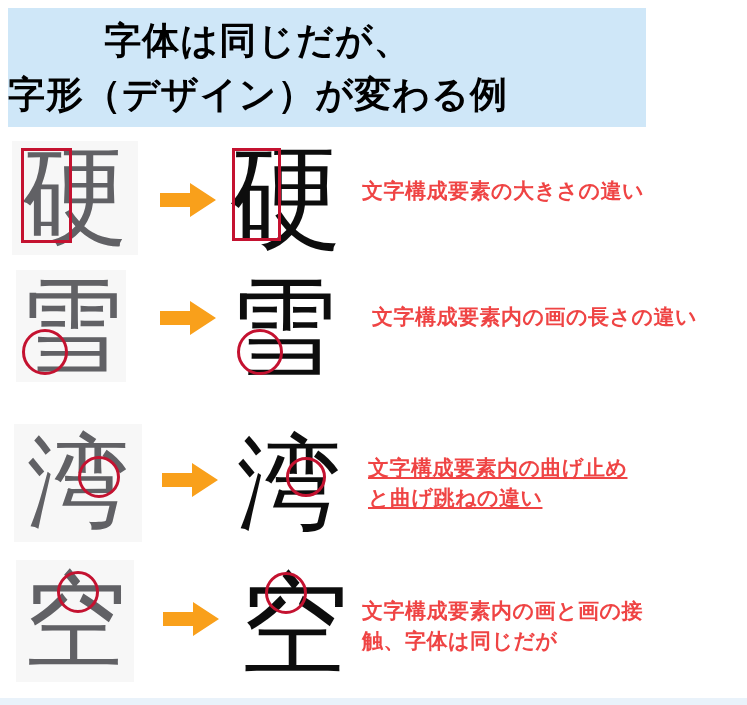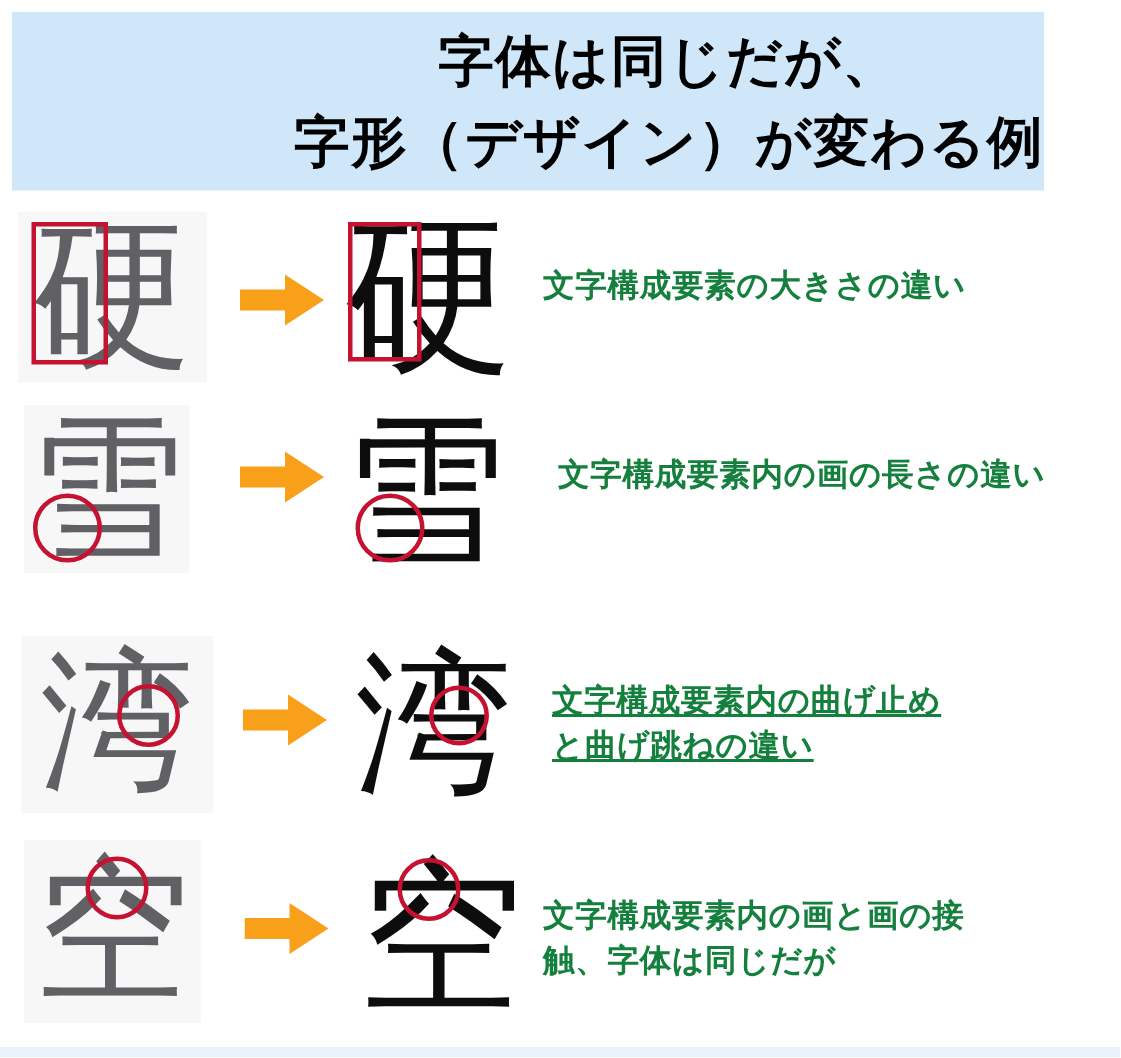--- a/index.html
+++ b/index.html
@@ -8,23 +8,23 @@
     --annotation:#c41230;
     --gray-glyph:#616165;
     --black-glyph:#0d0d0d;
     --footer-bg:#e9f2fa;
   }
   *{margin:0;padding:0;box-sizing:border-box;}
   body{background:#fff;font-family:"Liberation Sans","DejaVu Sans",sans-serif;}
   .page{position:relative;width:747px;height:705px;background:#fff;overflow:hidden;}
 
   .banner{
-    position:absolute;left:8px;top:8px;width:688px;height:119px;
+    position:absolute;left:8px;top:8px;width:638px;height:119px;
     background:var(--banner-bg);
-    display:flex;align-items:center;justify-content:flex-end;
+    display:flex;align-items:center;justify-content:flex-start;
   }
   .title{
     white-space:pre-line;text-align:center;
     font-size:37px;font-weight:700;color:#000;line-height:1.45;
     letter-spacing:1px;
   }
 
   .glyph{
     position:absolute;display:flex;align-items:center;justify-content:center;
     font-family:"Liberation Serif","DejaVu Serif",serif;
@@ -33,21 +33,21 @@
   .glyph.gray{color:var(--gray-glyph);background:#f7f7f7;font-size:102px;}
   .glyph.black{color:var(--black-glyph);font-size:108px;}
 
   .annot{position:absolute;border:3px solid var(--annotation);}
   .annot.circle{border-radius:50%;}
 
   .arrow{position:absolute;width:57px;height:36px;}
 
   .desc{
     position:absolute;width:378px;
-    font-size:21px;font-weight:700;color:#15803d;line-height:1.42;
+    font-size:21px;font-weight:700;color:#ef4444;line-height:1.42;
     white-space:pre-line;letter-spacing:0.5px;
   }
 
   .footer-strip{
     position:absolute;left:0;top:698px;width:747px;height:7px;
     background:var(--footer-bg);
   }
 </style>
 </head>
 <body>

